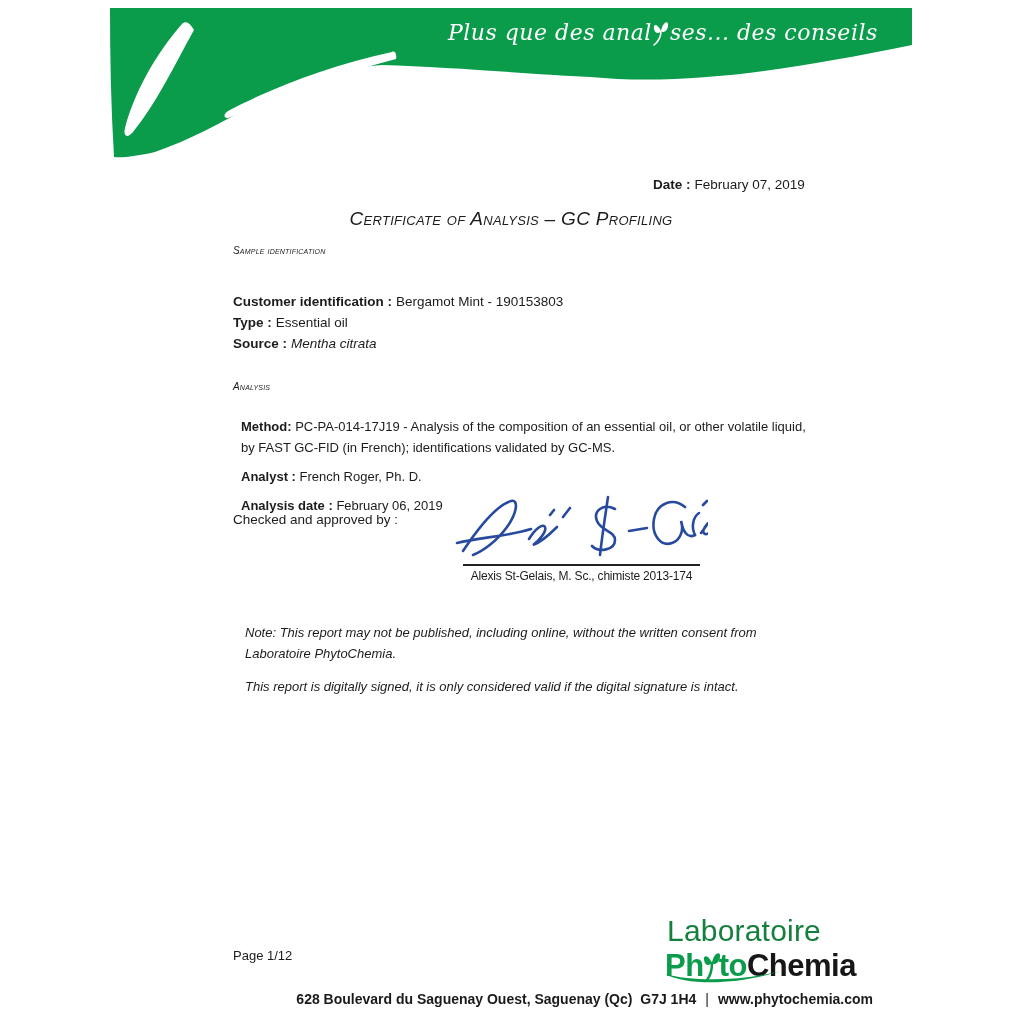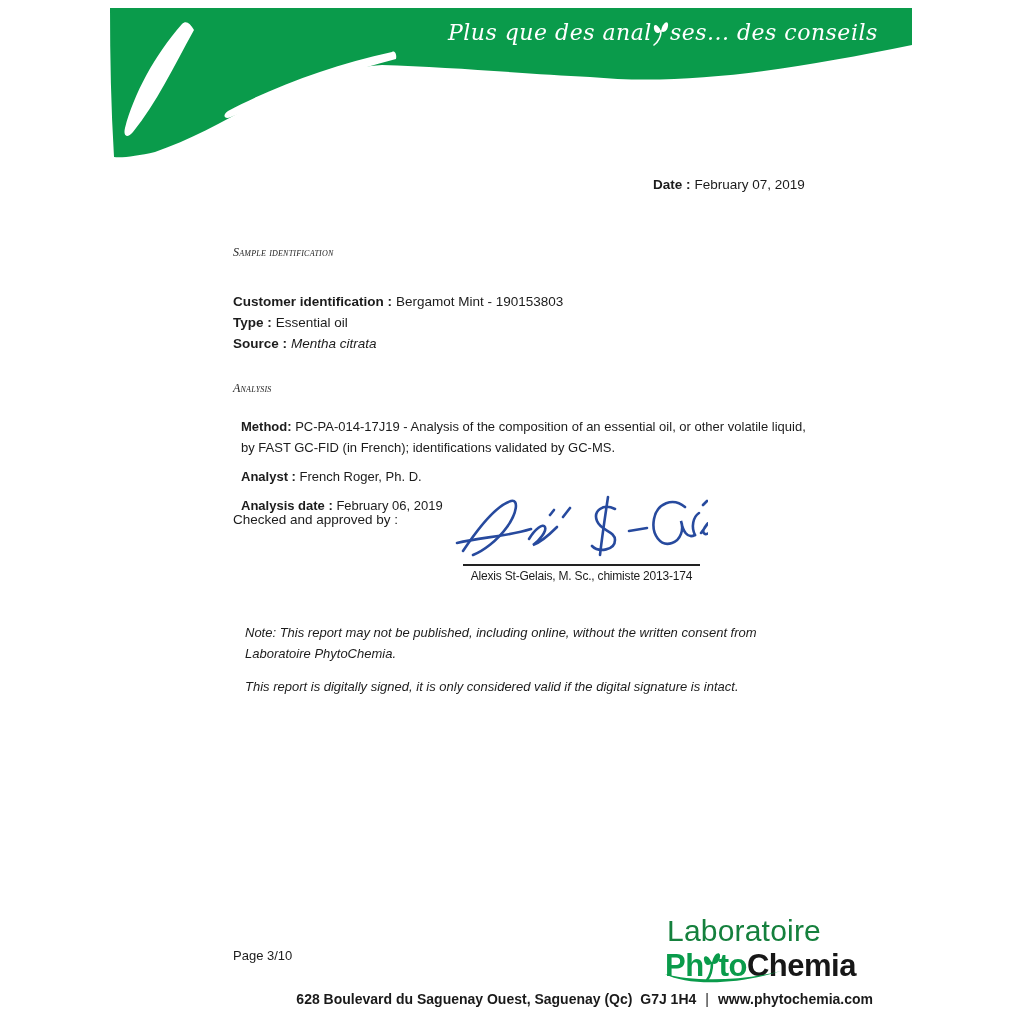--- a/index.html
+++ b/index.html
@@ -18,22 +18,22 @@
   
   .date-line{position:absolute;left:653px;top:177px;font-size:13.5px;}
   .b{font-weight:700;}
   .date-line .val,.fld .val{margin-left:4px;}
   
   .doc-title{
     position:absolute;left:110px;top:208px;width:802px;text-align:center;
     font-size:19px;font-style:italic;font-variant:small-caps;letter-spacing:.3px;
   }
   .sec-head{
-    position:absolute;left:233px;font-size:12px;font-style:italic;
-    font-variant:small-caps;letter-spacing:.2px;font-family:Liberation Serif, serif;
+    position:absolute;left:233px;font-size:10px;font-style:italic;
+    font-variant:small-caps;letter-spacing:.2px;
   }
   .fields{position:absolute;left:233px;top:291px;font-size:13.5px;line-height:21px;}
   .para-block{position:absolute;left:233px;top:408px;width:592px;font-size:13px;line-height:21px;}
   .para-block p{margin:8px;}
   .checked{position:absolute;left:233px;top:512px;font-size:13.5px;}
   .sig-svg{position:absolute;left:453px;top:493px;width:255px;height:68px;}
   .sig-rule{position:absolute;left:463px;top:564px;width:237px;border-top:2px solid #222;}
   .signer{
     position:absolute;left:463px;top:569px;width:237px;text-align:center;
     font-size:12px;white-space:nowrap;letter-spacing:-.2px;
@@ -86,20 +86,21 @@
       <path fill="#ffffff" d="M8,11 C4,3 0,4 1,9 C2,14 6,14 8,11 Z"></path>
       <path fill="#ffffff" d="M8,11 C10,1 16,0 15,6 C14,12 10,13 8,11 Z"></path>
       <path fill="none" stroke="#ffffff" stroke-width="1.6" stroke-linecap="round" d="M8,11 C8,17 6,21 1,25"></path>
     </svg><span>ses... des conseils</span>
   </div>
 
   <div class="date-line">
     <span class="b">Date :</span><span class="val">February 07, 2019</span>
   </div>
 
+  <div class="doc-title">Certificate of Analysis – GC Profiling</div>
 
   <div class="sec-head" style="top:245px;">Sample identification</div>
 
   <div class="fields">
     <div class="fld">
       <span class="b">Customer identification :</span><span class="val">Bergamot Mint - 190153803</span>
     </div>
     <div class="fld">
       <span class="b">Type :</span><span class="val">Essential oil</span>
     </div>
@@ -135,21 +136,21 @@
     </g>
   </svg>
   <div class="sig-rule"></div>
   <div class="signer">Alexis St-Gelais, M. Sc., chimiste 2013-174</div>
 
   <div class="notes">
     <p>Note: This report may not be published, including online, without the written consent from Laboratoire PhytoChemia.</p>
     <p>This report is digitally signed, it is only considered valid if the digital signature is intact.</p>
   </div>
 
-  <div class="page-ind">Page 3/10</div>
+  <div class="page-ind">Page 1/12</div>
 
   <div class="logo">
     <div class="logo-line1">Laboratoire</div>
     <div class="logo-line2">
       <span class="logo-green">Ph</span><svg class="logo-y" viewBox="0 0 17 32">
         <path fill="#0a9b4b" d="M9,13 C5,4 0,5 1,10 C2,16 6,16 9,13 Z"></path>
         <path fill="#0a9b4b" d="M9,13 C11,2 18,1 17,7 C16,14 11,15 9,13 Z"></path>
         <path fill="none" stroke="#0a9b4b" stroke-width="2.6" stroke-linecap="round" d="M9,13 C9,20 8,25 4,30"></path>
       </svg><span class="logo-green">to</span><span class="logo-black">Chemia</span>
       <svg class="logo-swoosh" viewBox="0 0 120 16">

